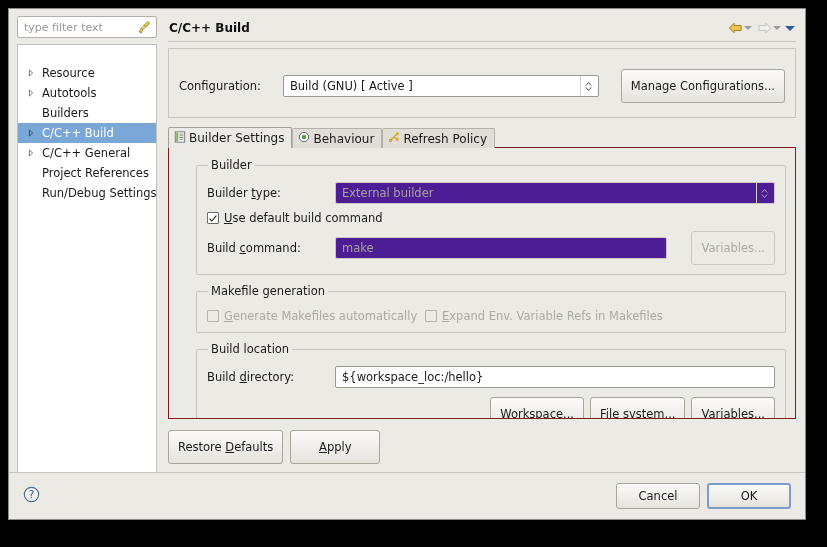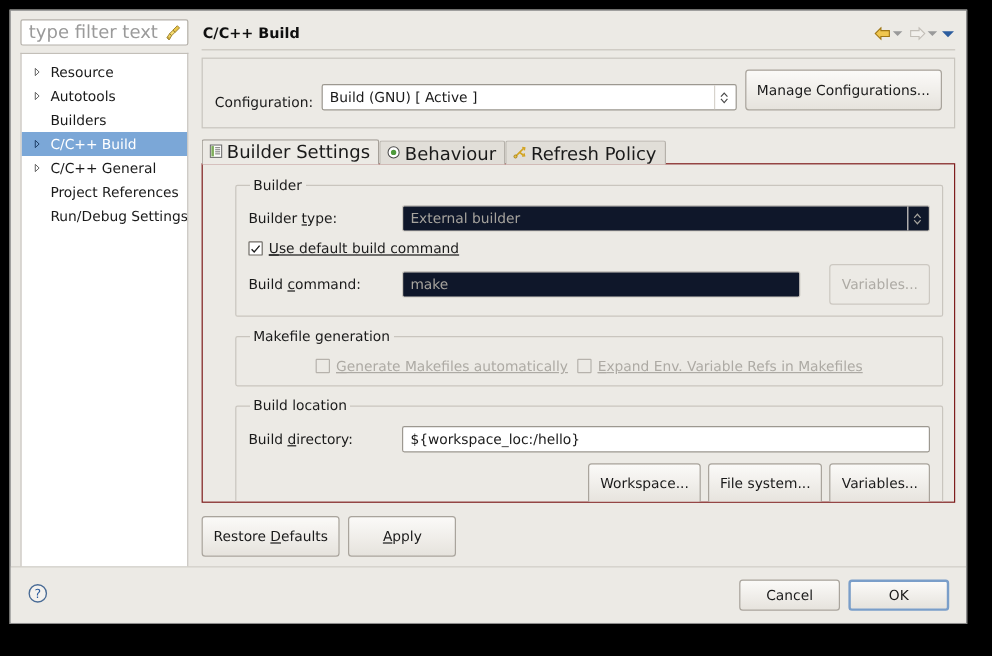--- a/index.html
+++ b/index.html
@@ -46,40 +46,40 @@
     border: 1px solid #b4b0a9;
     border-radius: 2px;
     display: flex;
     align-items: center;
   }
   .filter-input {
     border: 0;
     outline: none;
     background: transparent;
     font-family: "DejaVu Sans", "Liberation Sans", sans-serif;
-    font-size: 15px;
+    font-size: 11px;
     color: #9a9a9a;
     padding: 0 22px 0 6px;
     width: 100%;
     height: 100%;
   }
   .filter-input::placeholder { color: #9a9a9a; opacity: 1; }
   .broom-icon {
     position: absolute;
     right: 4px; top: 3px;
     width: 15px; height: 15px;
   }
 
   #tree {
     flex: 1 1 auto;
     background: #ffffff;
     border: 1px solid #c3bfb8;
     border-bottom: 0;
     margin: 0 2px;
-    padding-top: 5px;
+    padding-top: 18px;
     overflow: hidden;
   }
   .tree-item {
     display: flex;
     align-items: center;
     height: 20px;
     padding-left: 6px;
     font-size: 11.5px;
     color: #1a1a1a;
     white-space: nowrap;
@@ -143,22 +143,23 @@
   
   .config-panel {
     border: 1px solid #c9c5be;
     background: #eceae5;
     padding: 9px 10px 14px 10px;
     margin: 0 1px 9px 1px;
     flex: 0 0 auto;
   }
   .config-row {
     display: flex;
-    align-items: flex-end;
-    gap: 7px;
+    align-items: center;
+    gap: 22px;
+    margin-top: 11px;
   }
   .config-label { font-size: 11.5px; color: #1a1a1a; white-space: nowrap; }
   .combo {
     flex: 1 1 auto;
     min-width: 0;
     height: 22px;
     background: #ffffff;
     border: 1px solid #9c9890;
     border-radius: 2px;
     display: flex;
@@ -199,21 +200,21 @@
     margin: 0 1px;
     position: relative;
     z-index: 2;
   }
   .tab {
     display: flex;
     align-items: center;
     gap: 3px;
     height: 20px;
     padding: 0 7px 0 5px;
-    font-size: 15px;
+    font-size: 12px;
     color: #1a1a1a;
     border: 1px solid #b5b1aa;
     border-bottom: 0;
     background: #e1ded8;
     border-radius: 2px 2px 0 0;
     white-space: nowrap;
   }
   .tab.active {
     background: #eceae5;
     height: 21px;
@@ -249,39 +250,39 @@
     gap: 24px;
     margin-top: 6px;
   }
   .field-label {
     font-size: 11.5px;
     color: #1a1a1a;
     white-space: nowrap;
     width: 104px;
     flex: 0 0 104px;
   }
-  .field-label.auto { width: auto; flex: 0 0 auto; text-decoration: underline; }
+  .field-label.auto { width: auto; flex: 0 0 auto; }
   .field-label.dim { color: #adaaa4; }
   u { text-decoration: underline; }
 
   .textbox {
     flex: 1 1 auto;
     min-width: 0;
     height: 22px;
     background: #ffffff;
     border: 1px solid #9c9890;
     border-radius: 2px;
     display: flex;
     align-items: center;
     padding: 0 2px 0 6px;
     font-size: 11.5px;
     color: #1a1a1a;
   }
   .textbox.disabled {
-    background: #0f172a;
+    background: #4c1d95;
     border-color: #cdc9c2;
     color: #a6a39d;
   }
   .textbox .tb-text { flex: 1 1 auto; overflow: hidden; white-space: nowrap; }
   .textbox .spin { width: 16px; height: 100%;
     display:flex; flex-direction:column; align-items:center;
     justify-content:center; gap:2px; border-left: 1px solid #d7d3cc; }
 
   .checkrow {
     display: flex;
@@ -294,21 +295,21 @@
   .checkrow.dim { color: #adaaa4; }
   .cbox {
     width: 12px; height: 12px;
     flex: 0 0 12px;
     border: 1px solid #6f6b65;
     background: #ffffff;
     display: flex; align-items: center; justify-content: center;
     border-radius: 1px;
   }
   .cbox.dim { border-color: #b6b2ac; background: #eceae5; }
-  .mk-cols { display: flex; align-items: center; justify-content: center; }
+  .mk-cols { display: flex; align-items: center; }
   .mk-cols > :first-child { width: 213px; flex: 0 0 213px; }
 
   .btn-row {
     display: flex;
     justify-content: flex-end;
     gap: 6px;
     margin-top: 9px;
   }
 
   

